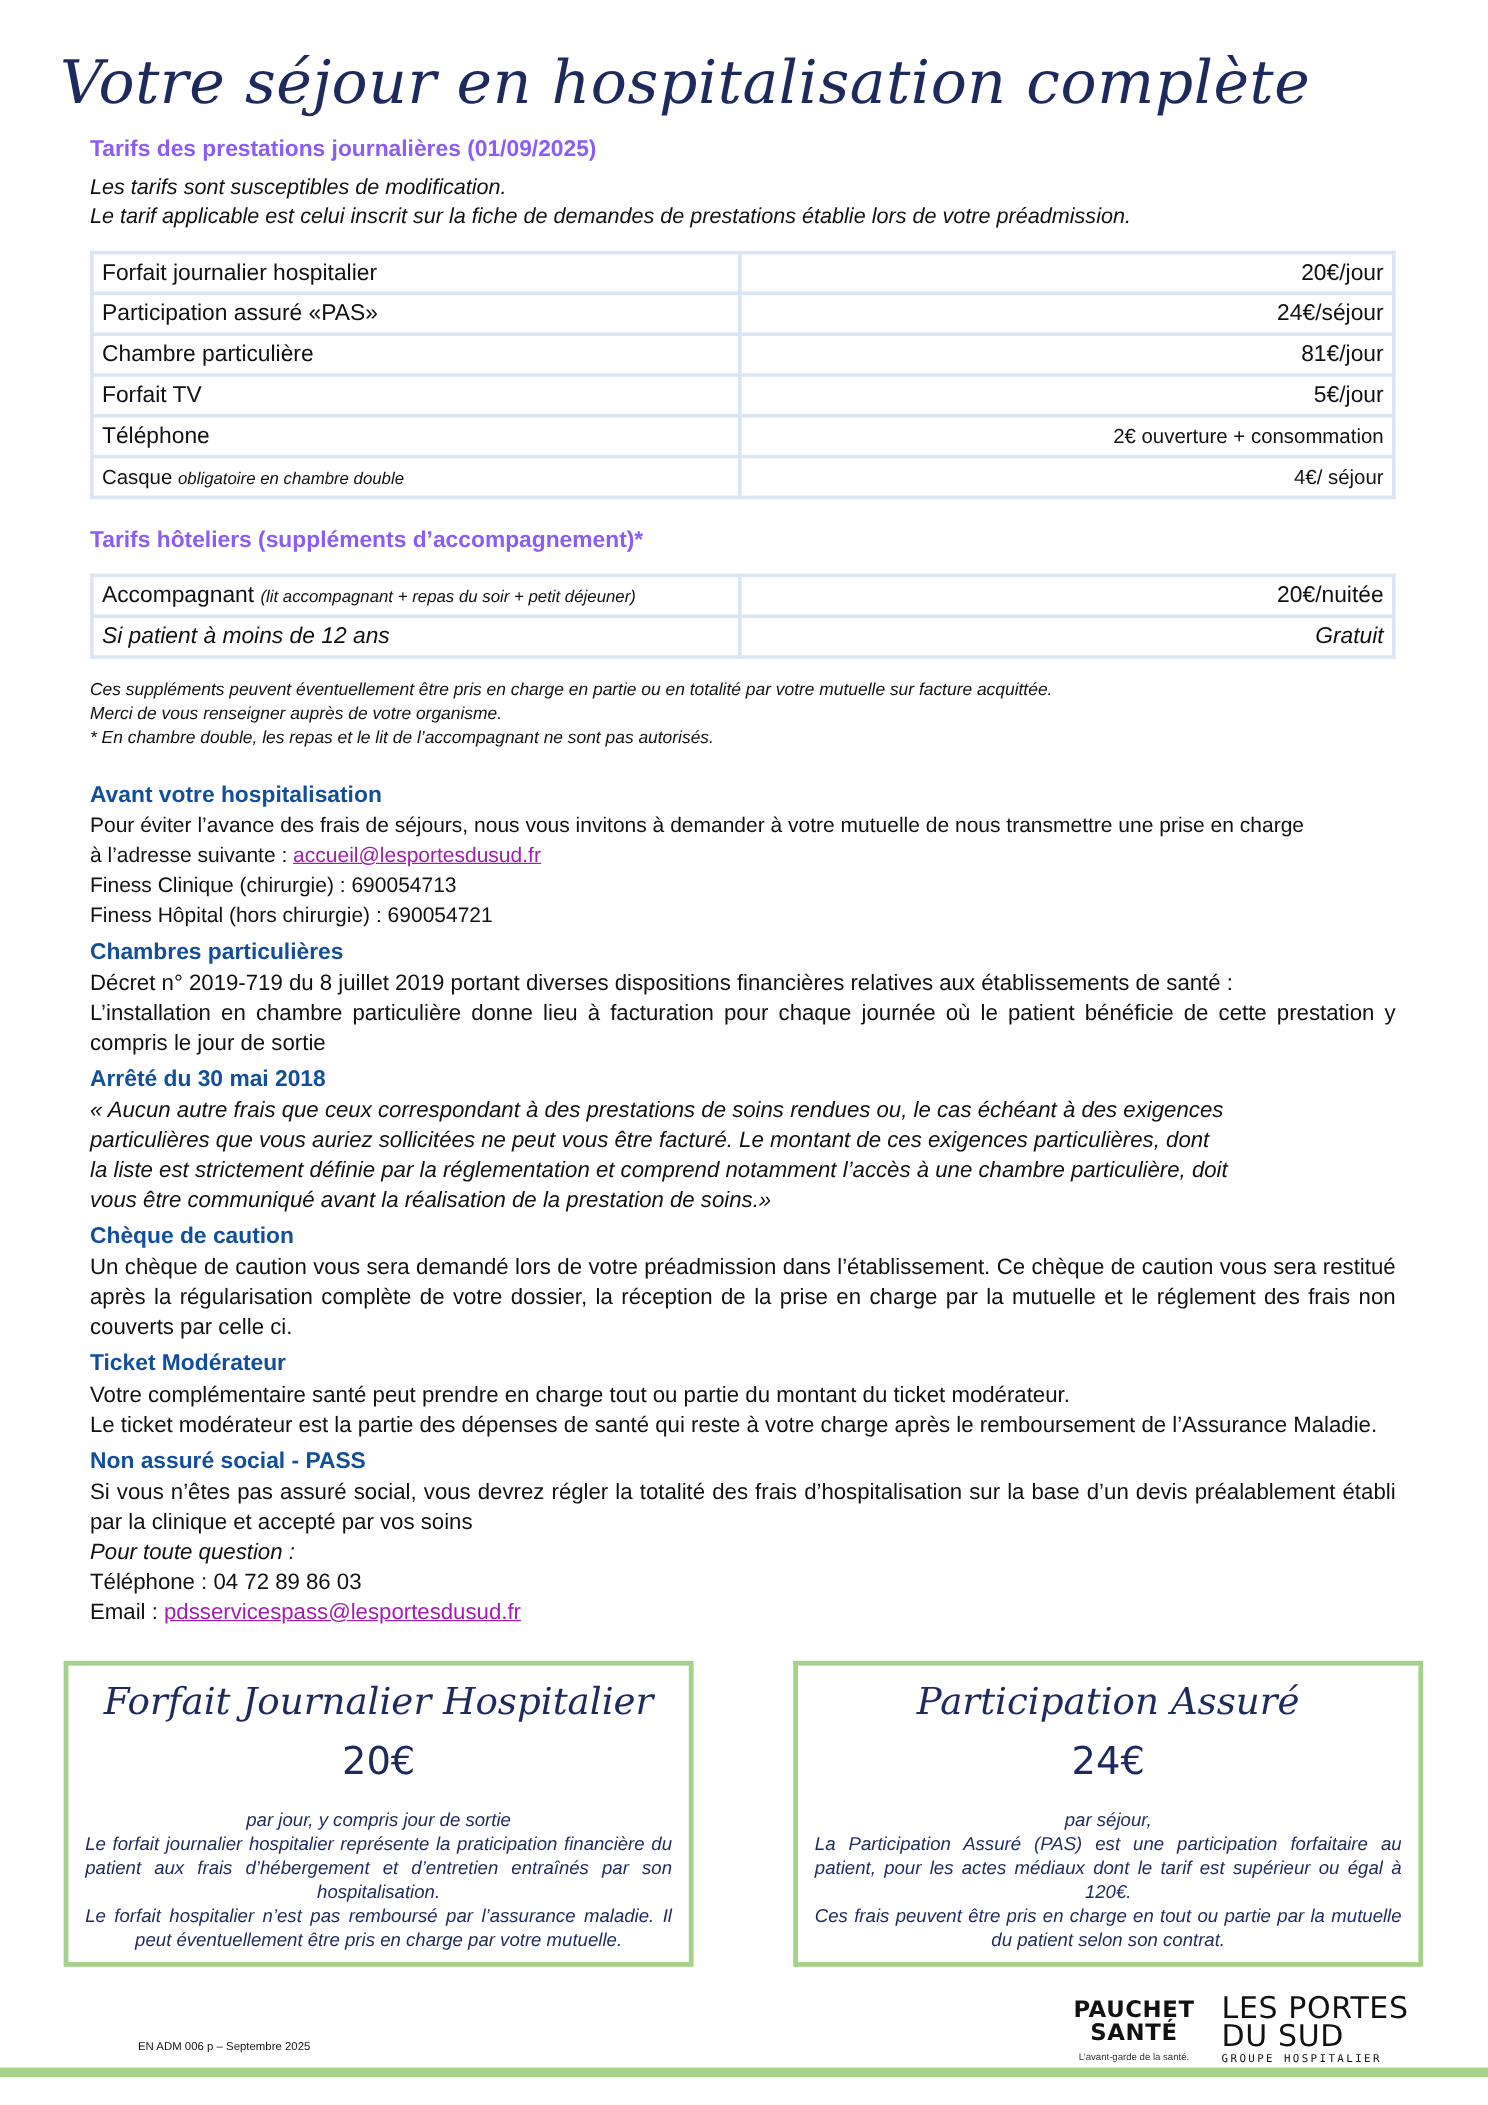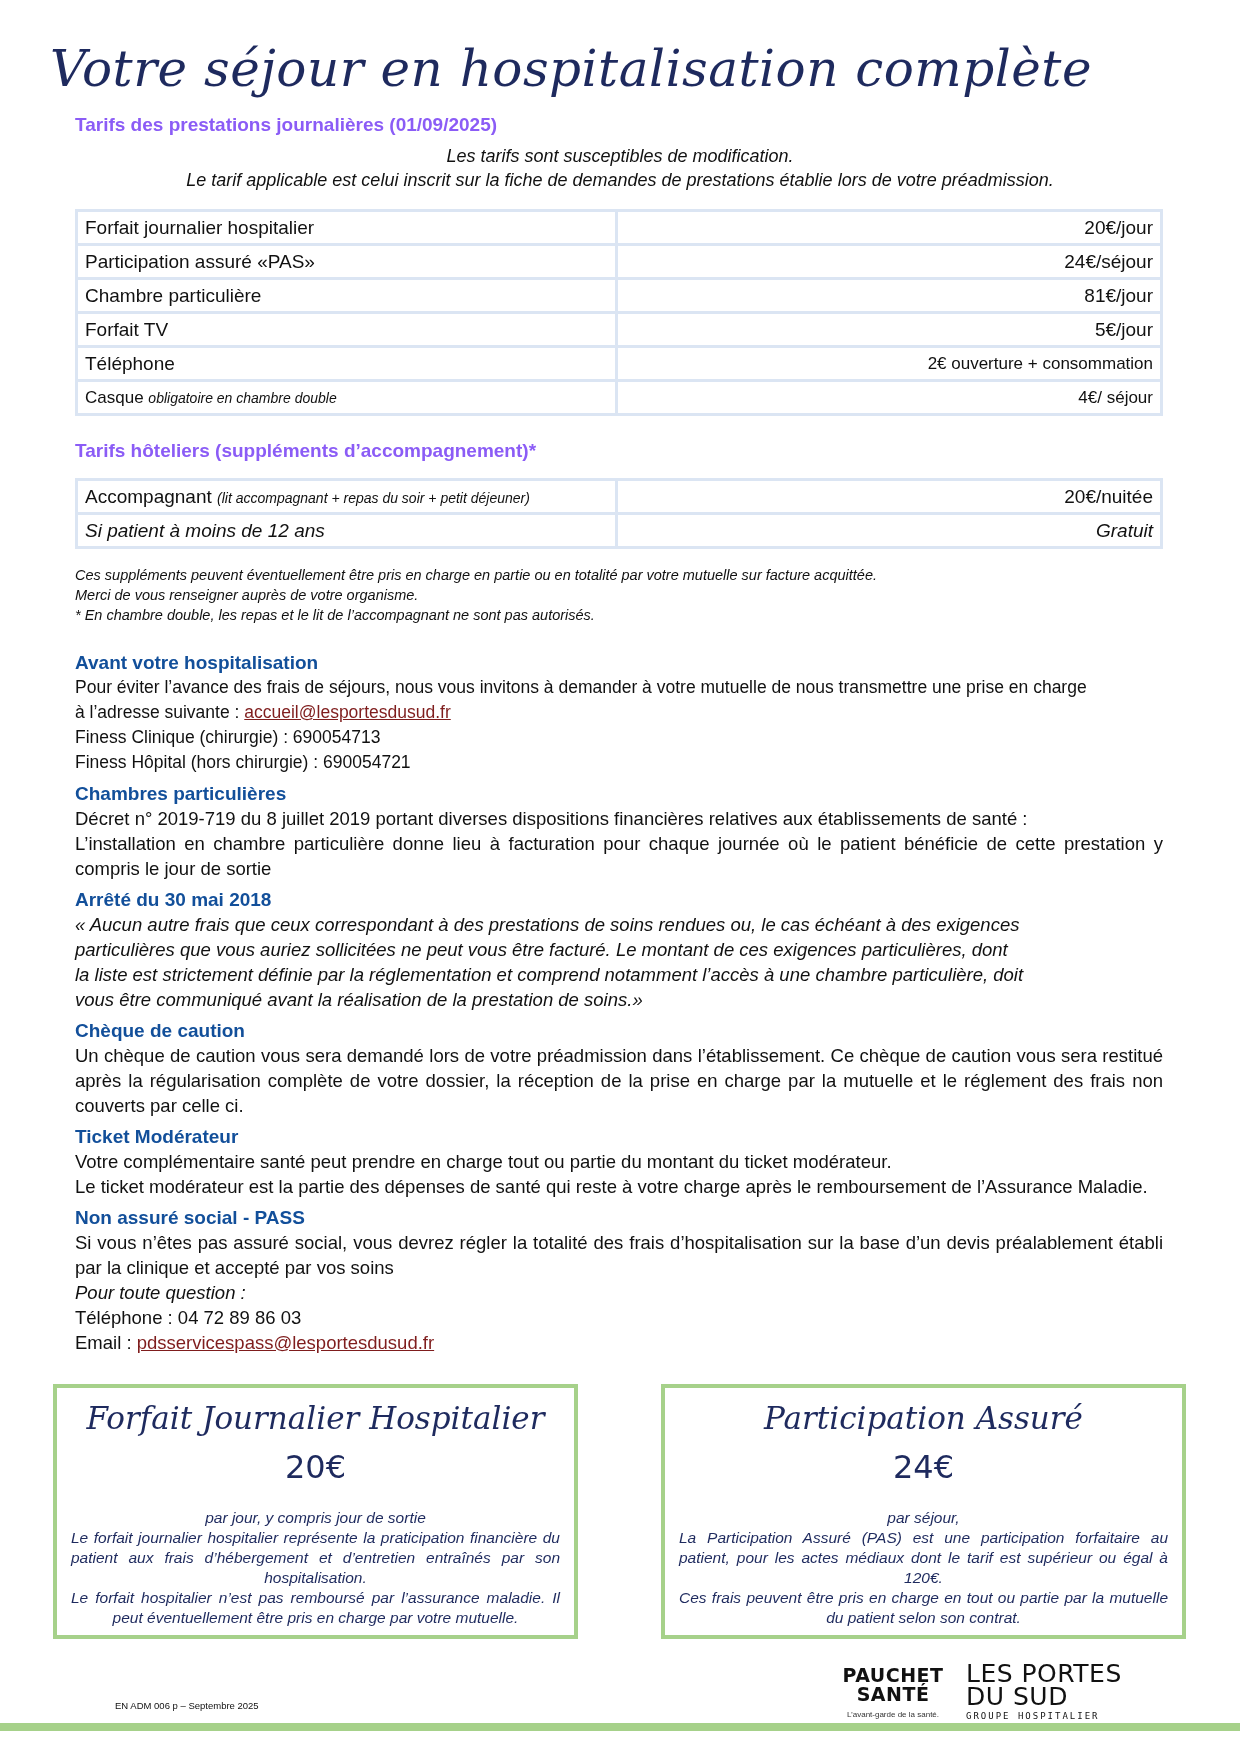--- a/index.html
+++ b/index.html
@@ -8,52 +8,52 @@
 
   .title {
     position: absolute; left: 50px; top: 40px;
     font-family: "DejaVu Serif", serif; font-style: italic; font-weight: normal;
     font-size: 50px; color: #1e2a5e; letter-spacing: 0.5px;
   }
   .h2 { color: #8b5cf6; font-weight: bold; font-size: 19px; }
   .section-h { color: #124f9a; font-weight: bold; font-size: 19px; margin-top: 4px; }
 
   #intro { position: absolute; left: 75px; top: 114px; width: 1090px; }
-  #intro .notes { font-style: italic; font-size: 18px; line-height: 24px; margin-top: 8px; text-align: center; }
+  #intro .notes { font-style: italic; font-size: 18px; line-height: 24px; margin-top: 8px; }
 
   table.tarifs { border-collapse: collapse; width: 1088px; position: absolute; left: 75px; }
   table.tarifs td { border: 3px solid #dbe5f3; height: 34px; font-size: 19px; padding: 0 7px; }
   table.tarifs td.val { text-align: right; width: 545px; }
   table.tarifs td .small { font-size: 14px; font-style: italic; }
   table.tarifs td.it { font-style: italic; }
   #table1 { top: 209px; }
   #hotel-h { position: absolute; left: 75px; top: 440px; }
   #table2 { top: 478px; }
 
   #footnotes { position: absolute; left: 75px; top: 565px; font-style: italic; font-size: 14.5px; line-height: 20px; }
 
   #body { position: absolute; left: 75px; top: 646px; width: 1088px; font-size: 18.5px; line-height: 25px; }
   #body .blk { margin-bottom: 6px; }
   #body p { margin: 0; }
   #body .justify { text-align: justify; text-align-last: left; }
   #body .it { font-style: italic; }
   #body .small-font { font-size: 17.5px; }
-  a.link { color: #7f1d1d; text-decoration: underline; }
+  a.link { color: #a21caf; text-decoration: underline; }
 
   .box {
     position: absolute; top: 1384px; height: 255px; border: 4px solid #a6d18a;
     text-align: center; color: #1e2a5e;
   }
   #box1 { left: 53px; width: 525px; }
   #box2 { left: 661px; width: 525px; }
   .box .bt { font-family: "DejaVu Serif", serif; font-style: italic; font-size: 31px; margin-top: 12px; }
   .box .bp { font-family: "DejaVu Sans", sans-serif; font-size: 32px; margin-top: 12px; }
   .box .bd { font-style: italic; font-size: 15.5px; line-height: 20px; margin: 22px 14px 0 14px; text-align: justify; text-align-last: center; }
 
-  #logos { position: absolute; top: 1660px; left: 838px; width: 300px; height: 70px; }
+  #logos { position: absolute; top: 1660px; left: 890px; width: 300px; height: 70px; }
   .pauchet { position: absolute; left: 0; top: 6px; text-align: center; width: 110px; }
   .pauchet .pn { font-family: "DejaVu Sans", sans-serif; font-weight: bold; font-size: 19px; line-height: 19px; letter-spacing: 0.5px; }
   .pauchet .ps { font-size: 8px; color: #333; margin-top: 6px; }
   .portes { position: absolute; left: 128px; top: 2px; }
   .portes .ln { font-family: "DejaVu Sans", sans-serif; font-size: 25px; line-height: 23px; letter-spacing: 0.5px; }
   .portes .gh { font-family: "DejaVu Sans Mono", monospace; font-size: 9px; letter-spacing: 2px; margin-top: 3px; }
 
   #docref { position: absolute; left: 75px; top: 1700px; font-size: 9.5px; padding-left: 40px; }
   #bottom-bar { position: absolute; left: 0; top: 1723px; width: 1240px; height: 8px; background: #a6d18a; }
 </style>

